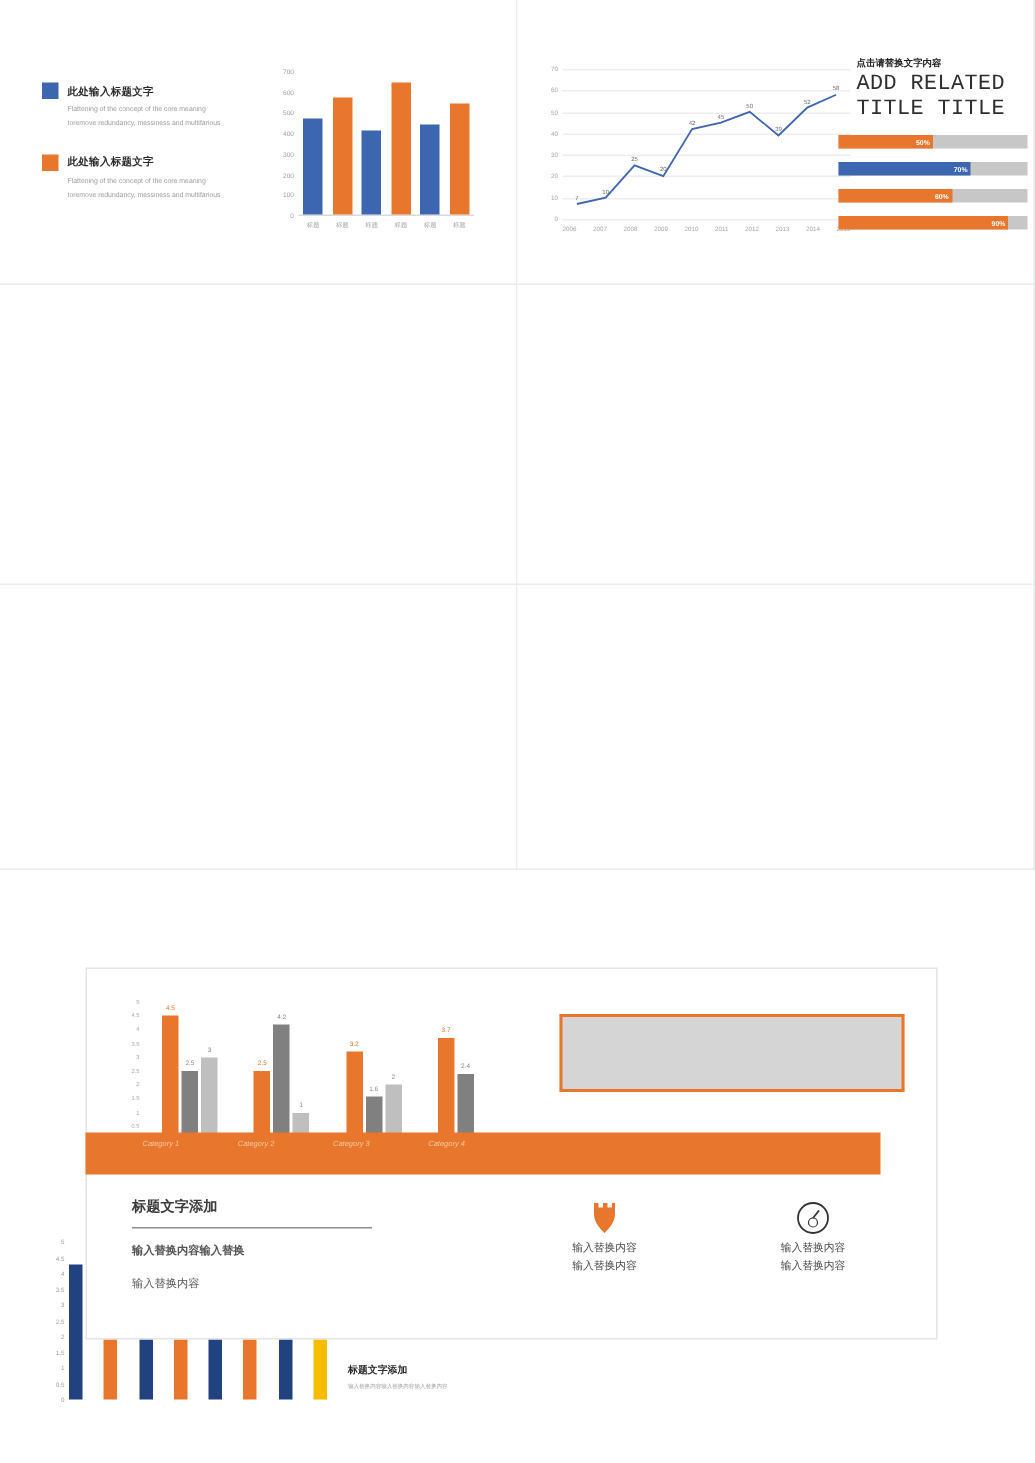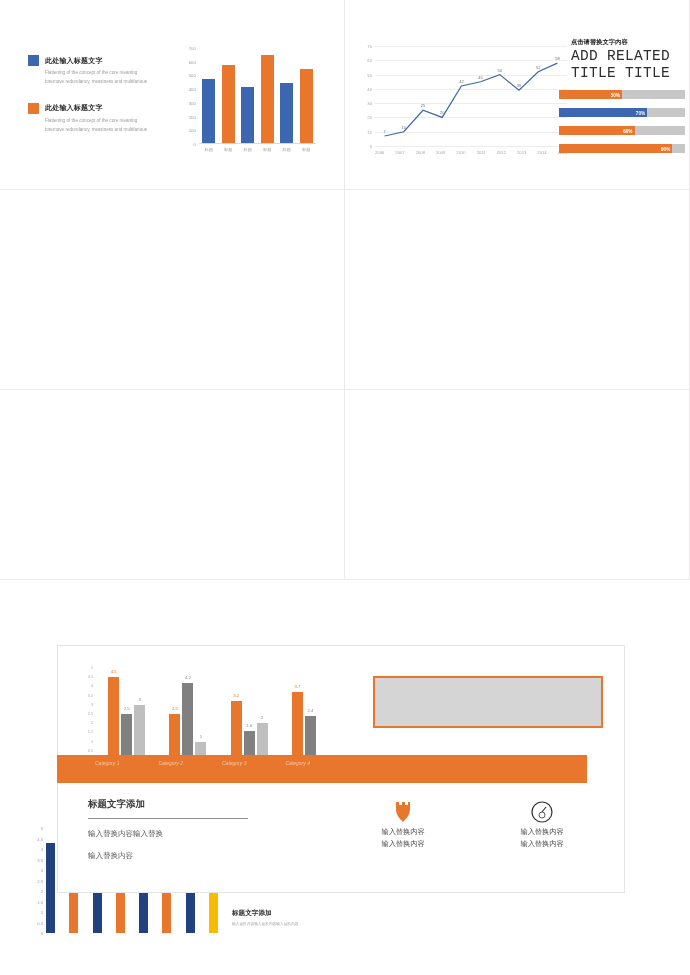--- a/index.html
+++ b/index.html
@@ -78,21 +78,21 @@
   .b-y span { position: absolute; right: 1px; font-size: 3.8px; color: #a8a8a8; transform: translateY(-50%); }
   .b-plot { position: absolute; left: 18px; top: 0; right: 0; height: 92px; display: flex; align-items: flex-end; justify-content: space-around; }
   .b-grp { display: flex; align-items: flex-end; gap: 2px; height: 100%; }
   .b-bar { position: relative; width: 11px; }
   .b-bar em { position: absolute; top: -8px; left: 50%; transform: translateX(-50%); font-size: 4.3px; font-style: normal; }
   .b-band { position: absolute; left: 0; top: 755px; width: 530px; height: 28px; background: #E8762C; }
   .b-cats { position: absolute; left: 95px; top: 760px; width: 215px; display: flex; justify-content: space-between; }
   .b-cats span { font-size: 5px; color: #f7c9a5; font-style: italic; }
   .b-title { position: absolute; left: 88px; top: 798px; font-size: 9.5px; font-weight: bold; color: #3b3b3b; }
   .b-rule { position: absolute; left: 88px; top: 818px; width: 160px; height: 1px; background: #8e8e8e; }
-  .b-l1 { position: absolute; left: 88px; top: 829px; font-size: 7.5px; color: #555; }
+  .b-l1 { position: absolute; left: 88px; top: 829px; font-size: 7.5px; color: #555; font-weight: bold; }
   .b-l2 { position: absolute; left: 88px; top: 851px; font-size: 7.5px; color: #555; }
   .b-box { position: absolute; left: 373px; top: 676px; width: 230px; height: 52px; background: #d5d5d5; border: 2.5px solid #E8762C; }
   .b-ico { position: absolute; text-align: center; width: 110px; }
   .b-ico .gl2 { height: 28px; display: flex; align-items: center; justify-content: center; }
   .b-ico p { font-size: 7.2px; color: #4a4a4a; line-height: 1.6; }
 </style>
 </head>
 <body>
 
 <div class="grid">

